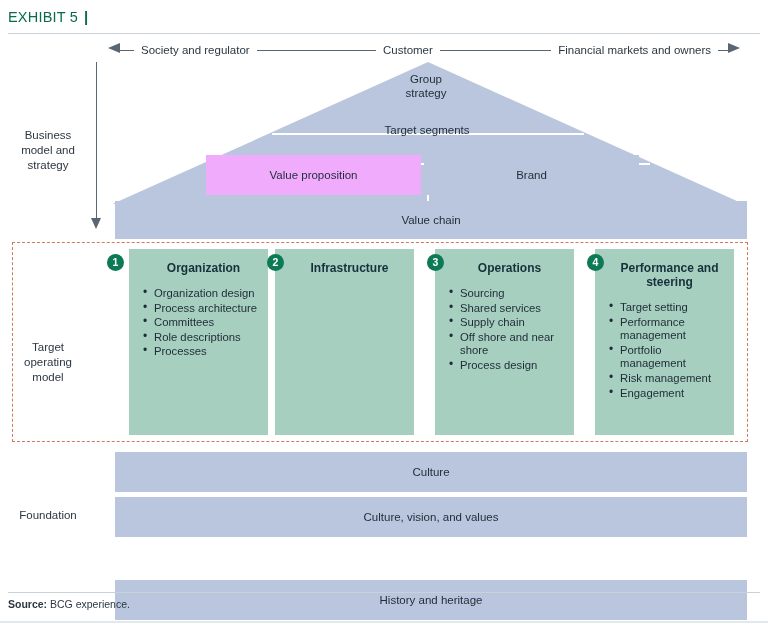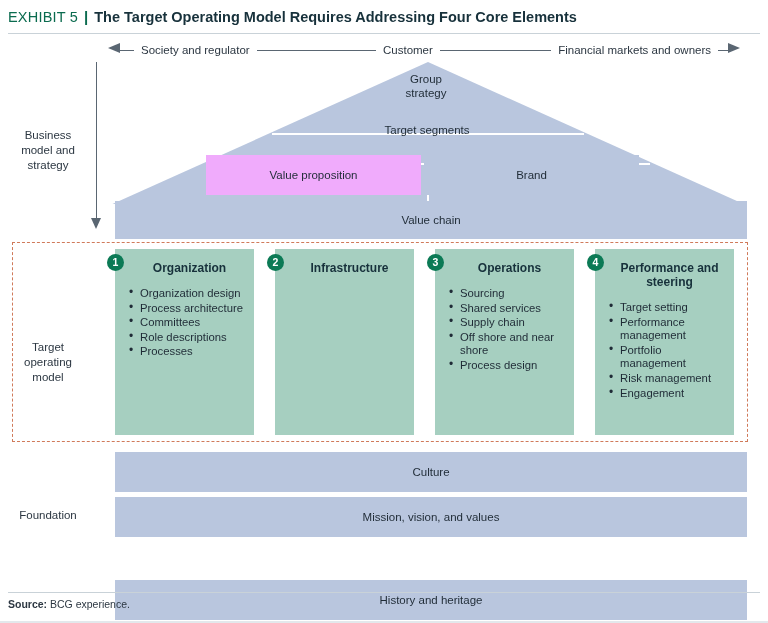--- a/index.html
+++ b/index.html
@@ -211,21 +211,21 @@
 
   .pillar {
     position: absolute;
     top: 249px;
     width: 139px;
     height: 186px;
     background: #a6cfc0;
     box-sizing: border-box;
     padding: 10px 8px 8px 10px;
   }
-  .pillar.p1 { left: 115px; }
+  .pillar.p1 { left: 129px; }
   .pillar.p2 { left: 275px; }
   .pillar.p3 { left: 435px; }
   .pillar.p4 { left: 595px; }
 
   .pill-badge {
     position: absolute;
     top: 254px;
     width: 17px;
     height: 17px;
     border-radius: 50%;
@@ -318,21 +318,20 @@
   }
 </style>
 </head>
 <body>
 
 <div class="page">
 
   <div class="title-bar">
     <span class="exhibit-label">EXHIBIT 5</span>
     <span class="exhibit-sep">|</span>
-    <span class="exhibit-title">The Target Operating Model Requires Addressing Four Core Elements</span>
   </div>
   <div class="title-rule"></div>
 
   <div class="axis">
     <div class="axis-line"></div>
     <div class="axis-arrow left"></div>
     <div class="axis-arrow right"></div>
     <div class="axis-seg s1">Society and regulator</div>
     <div class="axis-seg s2">Customer</div>
     <div class="axis-seg s3">Financial markets and owners</div>
@@ -411,21 +410,21 @@
       <li>Target setting</li>
       <li>Performance management</li>
       <li>Portfolio management</li>
       <li>Risk management</li>
       <li>Engagement</li>
     </ul>
   </div>
   <div class="pill-badge b4">4</div>
 
   <div class="fbox f1">Culture</div>
-  <div class="fbox f2">Mission, vision, and values</div>
+  <div class="fbox f2">Culture, vision, and values</div>
   <div class="fbox f3">History and heritage</div>
 
   <div class="source-rule"></div>
   <div class="source">
     <b>Source:</b><span> BCG experience.</span>
   </div>
   <div class="bottom-rule"></div>
 
 </div>
 

